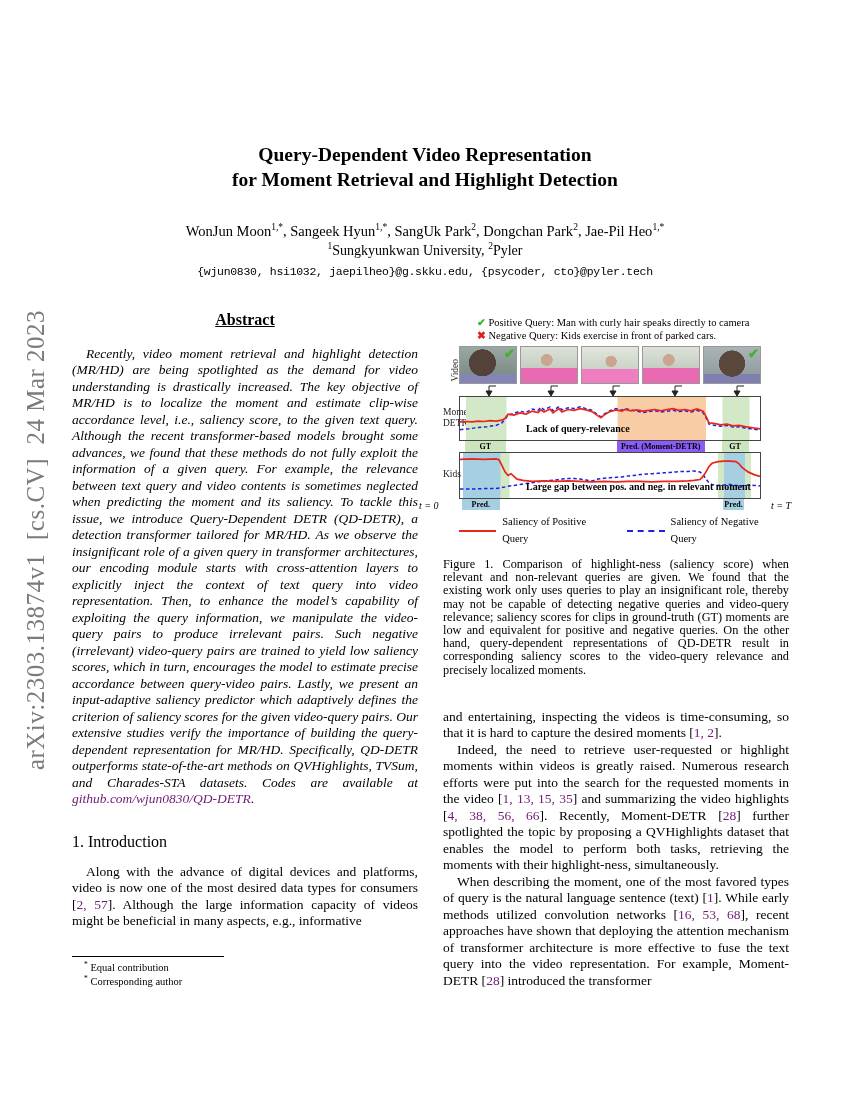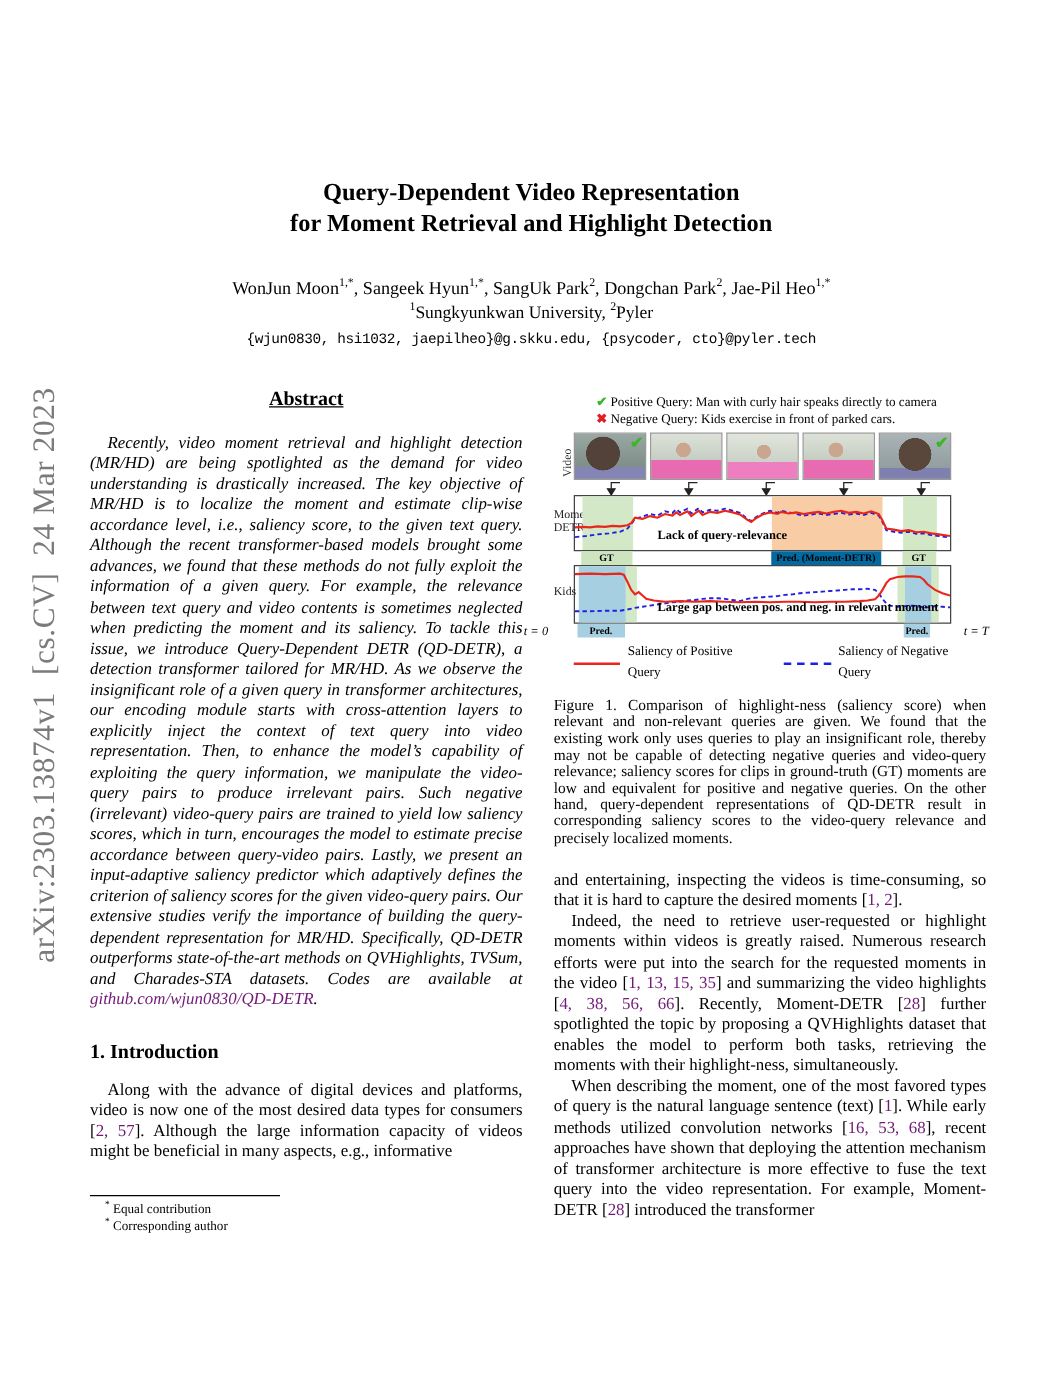--- a/index.html
+++ b/index.html
@@ -12,21 +12,21 @@
   .header{position:absolute;top:142px;left:0;width:850px;text-align:center;}
   .title{font-size:19.5px;font-weight:bold;line-height:25px;}
   .authors{margin-top:31px;font-size:14.5px;}
   .authors sup,.affil sup{font-size:9.5px;}
   .affil{margin-top:3px;font-size:14px;}
   .emails{margin-top:6px;font-size:11.5px;font-family:"Liberation Mono",monospace;letter-spacing:-0.3px;}
   
   .col{position:absolute;width:346px;text-align:justify;font-size:13.5px;line-height:16.5px;}
   .col-left{left:72px;top:312px;}
   .col-right{left:443px;top:316px;}
-  .sec-head{font-size:16px;font-weight:bold;text-align:left;line-height:18px;margin:0;}
+  .sec-head{font-size:16px;font-weight:normal;text-align:left;line-height:18px;margin:0;}
   .abs-head{font-size:16px;font-weight:bold;text-align:center;margin:0 0 17px 0;text-decoration:underline;}
   .abstract{font-style:italic;margin:0;text-indent:14px;}
   .intro-head{margin:25px 0 13px 0;}
   p.body{margin:0;}
   p.indent{text-indent:14px;}
   p.noindent{text-indent:0;}
   .cite{color:#701a75;}
   .link{color:#701a75;}
   
   .footnote{position:absolute;left:72px;top:956px;width:346px;font-size:10.5px;line-height:14px;text-align:left;}
@@ -67,21 +67,21 @@
   .striprow{position:relative;width:300px;height:11px;}
   .strip-cell{position:absolute;top:0;height:11px;font-size:8px;font-weight:bold;text-align:center;line-height:11px;}
   .tlabel{position:absolute;font-size:10px;font-style:italic;top:-1px;white-space:nowrap;}
   .t0{left:-40px;}
   .tT{right:-32px;}
   .serieslegend{display:flex;justify-content:center;gap:38px;margin-top:4px;font-size:10.5px;align-items:center;}
   .serieslegend .item{display:flex;align-items:center;gap:6px;}
   .line-sample{width:48px;height:0;}
   .line-red{border-top:2.6px solid #e8261a;}
   .line-blue{border-top:2.8px dashed #2020e0;}
-  .caption{font-size:12.3px;line-height:13.2px;text-align:justify;margin:11px 0 19px 0;}
+  .caption{font-size:12.3px;line-height:13.2px;text-align:justify;margin:11px 0 32px 0;}
   sup{line-height:0;}
 </style>
 </head>
 <body>
 
 <div class="page">
 
   <div class="watermark">arXiv:2303.13874v1  [cs.CV]  24 Mar 2023</div>
 
   <div class="header">
@@ -152,21 +152,21 @@
               <rect x="157.5" y="0" width="88.5" height="43" fill="#f8cda6"></rect>
               <rect x="262.5" y="0" width="27" height="43" fill="#d3e8c6"></rect>
               <polyline points="0.0,32.7 9.0,31.8 18.0,30.5 27.0,29.7 36.0,28.4 42.0,25.8 45.0,22.4 48.0,18.1 54.0,16.3 60.0,14.2 66.0,15.5 72.0,12.0 78.0,13.3 81.0,10.3 84.0,12.9 90.0,9.9 93.0,13.8 99.0,9.5 102.0,12.9 108.0,10.8 114.0,11.6 120.0,9.9 126.0,11.6 132.0,13.3 138.0,18.1 141.0,19.8 144.0,17.2 150.0,13.8 156.0,11.6 162.0,13.3 165.0,11.6 171.0,12.9 177.0,14.2 183.0,15.5 189.0,14.6 195.0,13.8 201.0,15.0 207.0,14.2 213.0,13.3 219.0,14.6 225.0,13.8 231.0,15.0 237.0,13.3 243.0,15.5 246.0,20.6 249.0,27.1 255.0,28.4 261.0,29.2 267.0,28.4 273.0,30.1 279.0,29.7 285.0,31.0 291.0,31.8 300.0,33.1" fill="none" stroke="#2020e0" stroke-width="1.5" stroke-dasharray="3.5 2.5"></polyline>
               <polyline points="0.0,24.9 6.0,24.5 12.0,24.9 18.0,24.1 24.0,24.5 30.0,23.7 36.0,24.1 42.0,23.2 45.0,21.5 48.0,17.2 54.0,18.1 60.0,15.9 66.0,17.2 72.0,14.2 78.0,15.5 81.0,12.9 84.0,15.0 90.0,12.0 93.0,15.9 99.0,11.6 102.0,15.0 108.0,12.5 114.0,13.3 120.0,11.6 126.0,12.9 132.0,14.6 138.0,18.9 141.0,20.6 144.0,18.1 150.0,14.6 156.0,12.9 162.0,14.2 165.0,12.5 171.0,13.8 177.0,12.9 183.0,14.2 189.0,13.3 195.0,12.5 201.0,13.8 207.0,12.5 213.0,11.6 219.0,13.3 225.0,12.5 231.0,13.8 237.0,12.0 243.0,14.2 246.0,19.4 249.0,25.8 255.0,26.7 261.0,27.9 267.0,27.1 273.0,28.8 279.0,28.4 285.0,29.7 291.0,30.5 300.0,31.8" fill="none" stroke="#e8261a" stroke-width="1.7"></polyline>
             </svg>
           <div class="anno anno1">Lack of query-relevance</div>
         </div>
 
         <div class="striprow">
             <div class="strip-cell" style="left: 2%; width: 13.5%; background: rgb(205, 229, 191);">GT</div>
-            <div class="strip-cell" style="left: 52.5%; width: 29.5%; background: #0369a1;">Pred. (Moment-DETR)</div>
+            <div class="strip-cell" style="left: 52.5%; width: 29.5%; background: #8b5cf6;">Pred. (Moment-DETR)</div>
             <div class="strip-cell" style="left: 87.5%; width: 9%; background: rgb(205, 229, 191);">GT</div>
           </div>
 
         <div class="chartbox chart2">
           <div class="chart-label" style="top:16px;">Kids</div>
           <svg preserveAspectRatio="none" viewBox="0 0 300 45">
               <rect x="6" y="0" width="43.5" height="45" fill="#d3e8c6"></rect>
               <rect x="258" y="0" width="33" height="45" fill="#d3e8c6"></rect>
               <rect x="3" y="0" width="37.5" height="45" fill="#a6cfe2"></rect>
               <rect x="264" y="0" width="21.000000000000004" height="45" fill="#a6cfe2"></rect>

